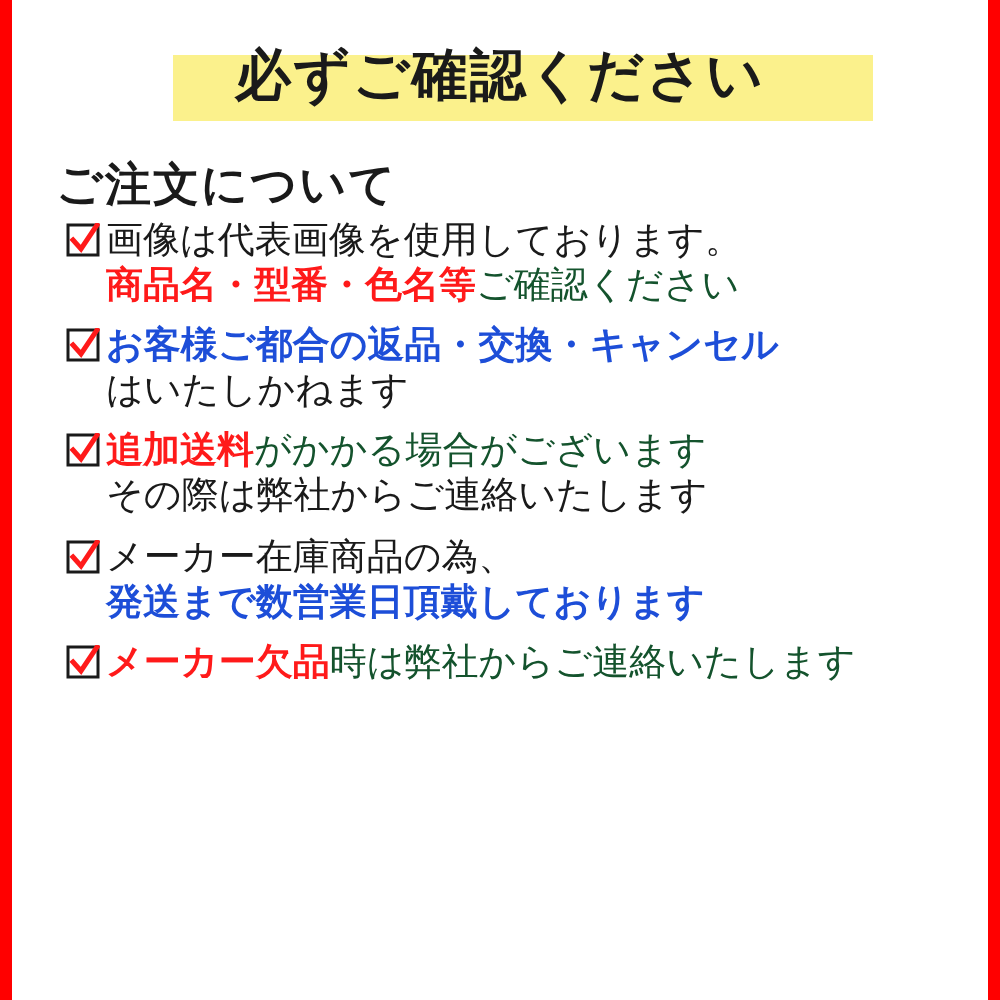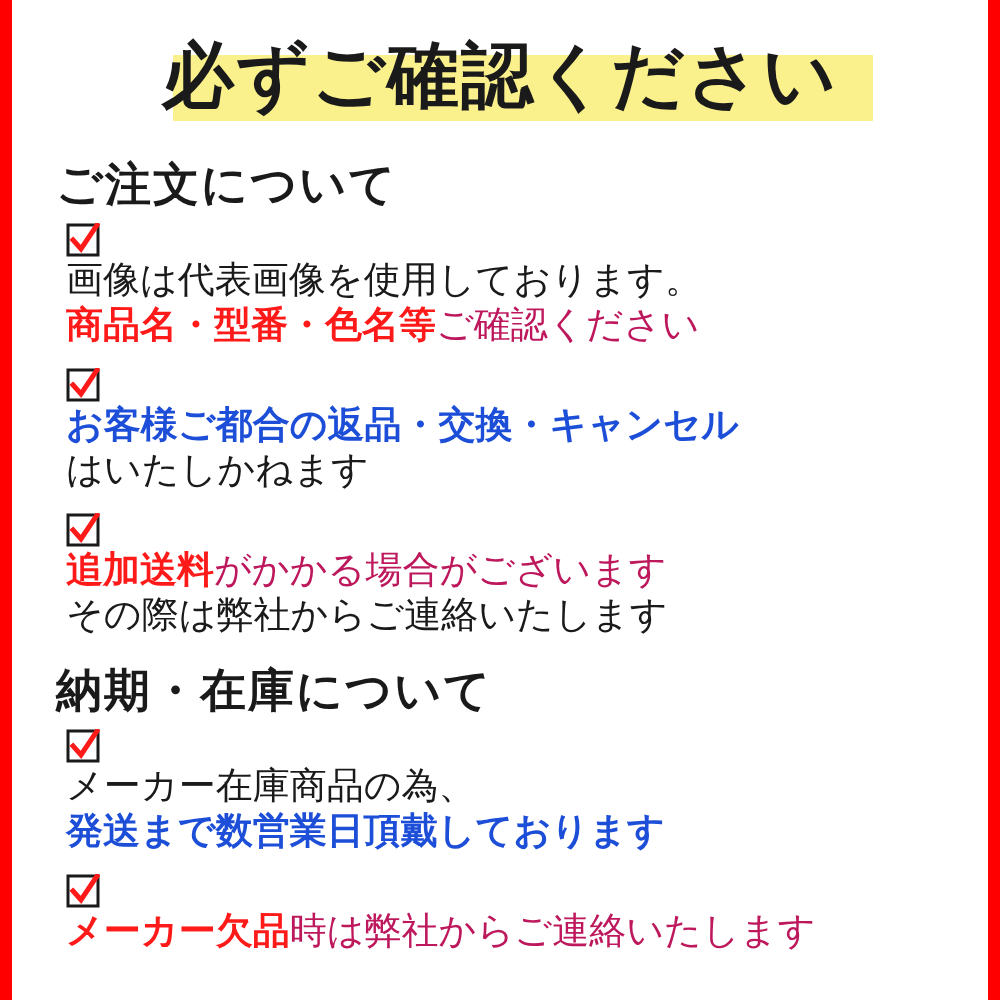--- a/index.html
+++ b/index.html
@@ -54,21 +54,21 @@
     left: 135px;
     top: 55px;
     width: 700px;
     height: 66px;
     background: #fbf18c;
   }
   .title-text {
     position: relative;
     font-family: "DejaVu Sans", "Liberation Sans", sans-serif;
     font-weight: bold;
-    font-size: 72px;
+    font-size: 56px;
     letter-spacing: 2px;
     color: #1a1a1a;
     line-height: 1;
     white-space: nowrap;
   }
 
   .section-heading {
     font-size: 46px;
     font-weight: bold;
     color: #1a1a1a;
@@ -77,21 +77,20 @@
     line-height: 1.15;
   }
   .section-heading.second {
     margin-top: 26px;
   }
 
   .item {
     display: flex;
     align-items: flex-start;
     margin: 0 0 14px 28px;
-    flex-direction: column;
   }
   .check {
     flex: 0 0 auto;
     width: 34px;
     height: 34px;
     margin-top: 6px;
     margin-right: 6px;
     position: relative;
   }
   .check svg { display: block; }
@@ -100,21 +99,21 @@
   }
   .line {
     font-size: 37px;
     line-height: 1.23;
     color: #1a1a1a;
     letter-spacing: 0px;
     white-space: nowrap;
   }
   .line.red { color: #1d4ed8; font-weight: bold; }
   .line .red { color: #ff1a1a; font-weight: bold; }
-  .line .blk { color: #be185d; font-weight: normal; }
+  .line .blk { color: #14532d; font-weight: normal; }
   .note {
     font-size: 25px;
     color: #ff1a1a;
     line-height: 1.3;
     margin-top: 2px;
     white-space: nowrap;
   }
   .item.tight { margin-bottom: 16px; }
 </style>
 </head>
@@ -166,21 +165,20 @@
           <rect x="2" y="2" width="30" height="30" fill="#ffffff" stroke="#1a1a1a" stroke-width="3"></rect>
           <path d="M7 17 L15 26 L31 2" fill="none" stroke="#ff1a1a" stroke-width="5" stroke-linecap="square"></path>
         </svg>
       </span>
       <span class="lines">
         <div class="line"><span class="red">追加送料</span><span class="blk">がかかる場合がございます</span></div>
         <div class="line">その際は弊社からご連絡いたします</div>
       </span>
     </div>
 
-    <div class="section-heading second">納期・在庫について</div>
 
     <div class="item">
       <span class="check">
         <svg width="34" height="34" viewBox="0 0 34 34">
           <rect x="2" y="2" width="30" height="30" fill="#ffffff" stroke="#1a1a1a" stroke-width="3"></rect>
           <path d="M7 17 L15 26 L31 2" fill="none" stroke="#ff1a1a" stroke-width="5" stroke-linecap="square"></path>
         </svg>
       </span>
       <span class="lines">
         <div class="line">メーカー在庫商品の為、</div>

